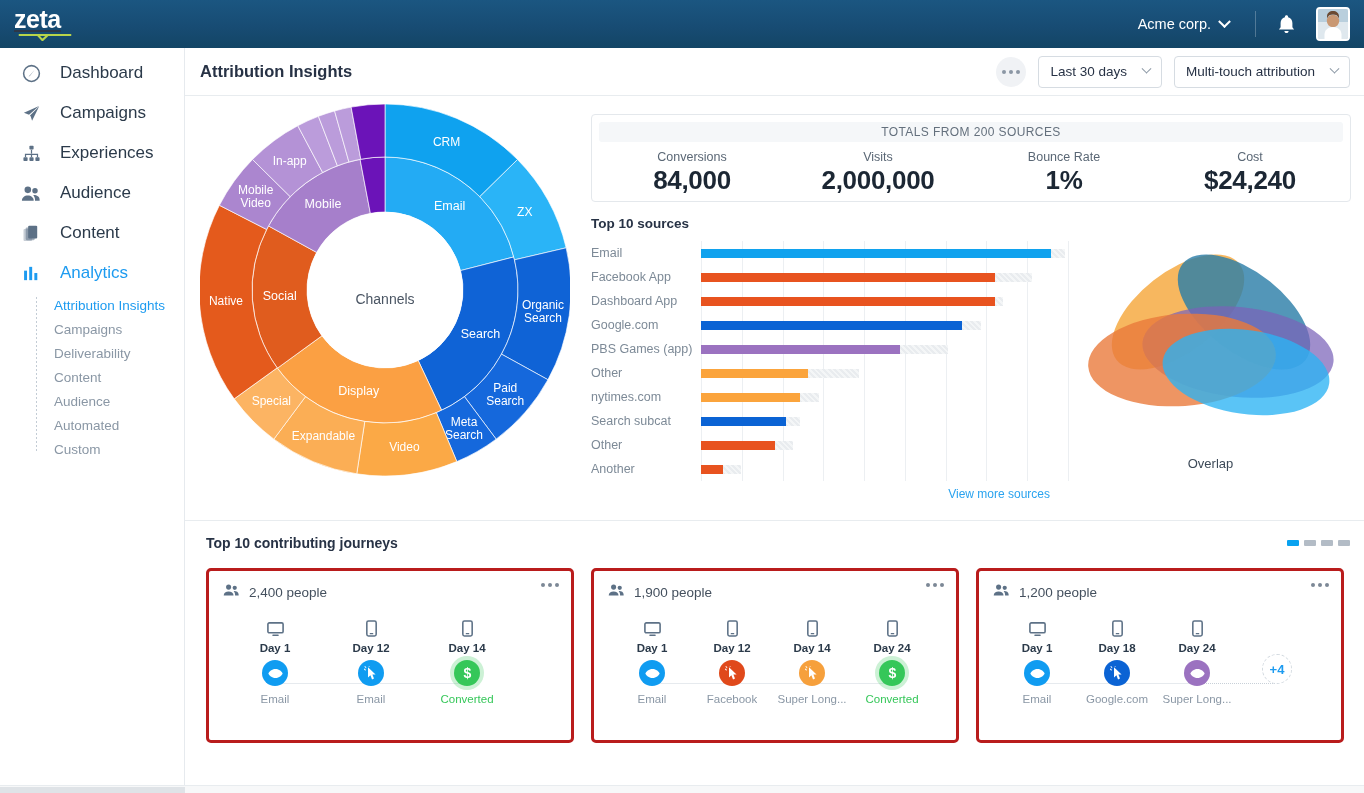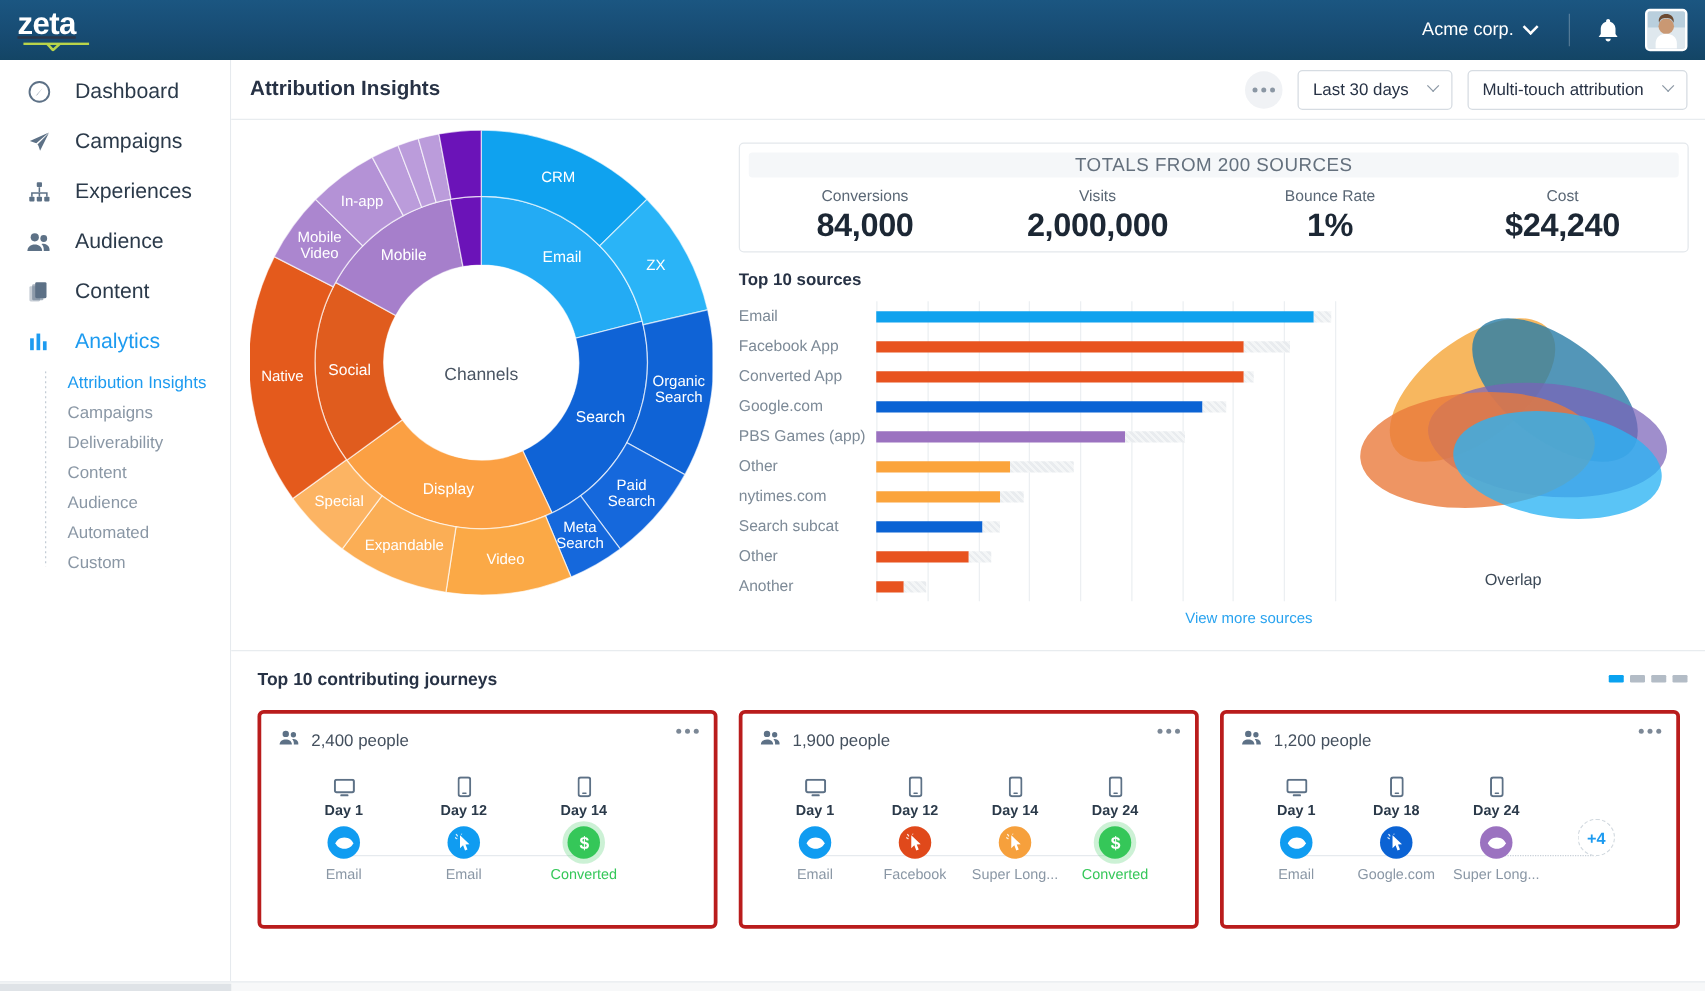--- a/index.html
+++ b/index.html
@@ -79,21 +79,21 @@
   .donut-col { width: 406px; position: relative; }
   .right-col { flex: 1; padding: 10px 12px 0 0; }
 
   .stats-card {
     margin: 8px 0 0 0; border: 1px solid #e4e8ec; border-radius: 4px; background: #fff;
     width: 760px; height: 88px; padding: 7px;
   }
   .stats-banner {
     height: 20px; background: #f5f7f9; border-radius: 3px; display: flex;
     align-items: center; justify-content: center;
-    font-size: 15px; letter-spacing: 0.4px; color: #64707d;
+    font-size: 12px; letter-spacing: 0.4px; color: #64707d;
   }
   .stats-grid { display: flex; margin-top: 8px; }
   .stat { flex: 1; text-align: center; }
   .stat-label { font-size: 12.5px; color: #5a6775; }
   .stat-value { font-size: 26px; font-weight: 700; color: #1c2734; margin-top: 1px; letter-spacing: -0.3px; }
 
   .lower-right { display: flex; margin-top: 14px; }
   .sources { width: 478px; }
   .sources-title { font-size: 13.5px; font-weight: 700; color: #273245; margin-bottom: 10px; }
   .bars { position: relative; }
@@ -391,21 +391,21 @@
                 </div>
               </div>
               <div class="bar-row">
                 <div class="bar-label">Facebook App</div>
                 <div class="bar-track">
                   <div class="bar-fill" style="width: 80%; background: rgb(232, 83, 31);"></div>
                   <div class="bar-rest" style="left: 80%; width: 10%;"></div>
                 </div>
               </div>
               <div class="bar-row">
-                <div class="bar-label">Converted App</div>
+                <div class="bar-label">Dashboard App</div>
                 <div class="bar-track">
                   <div class="bar-fill" style="width: 80%; background: rgb(232, 83, 31);"></div>
                   <div class="bar-rest" style="left: 80%; width: 2%;"></div>
                 </div>
               </div>
               <div class="bar-row">
                 <div class="bar-label">Google.com</div>
                 <div class="bar-track">
                   <div class="bar-fill" style="width: 71%; background: rgb(11, 99, 212);"></div>
                   <div class="bar-rest" style="left: 71%; width: 5%;"></div>

